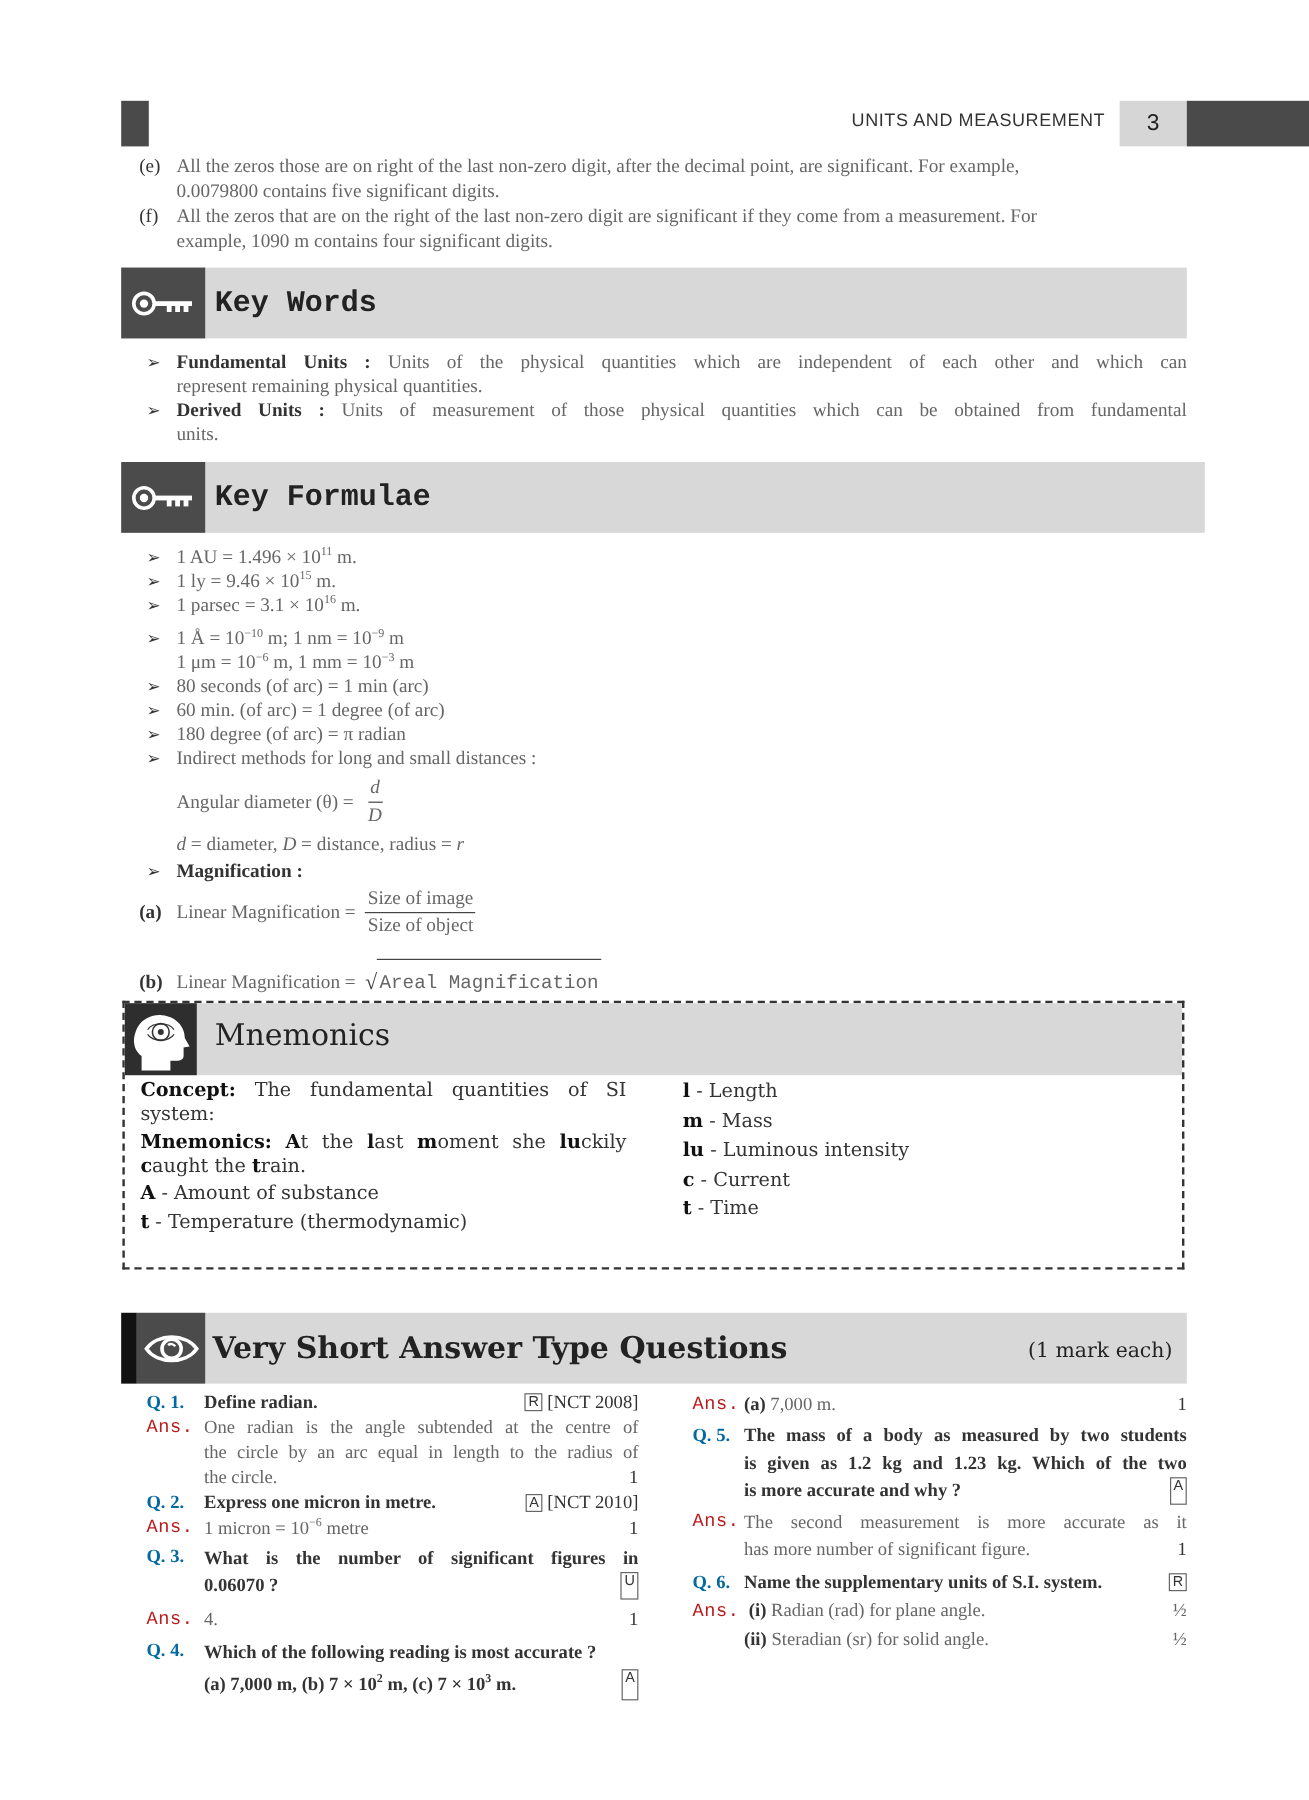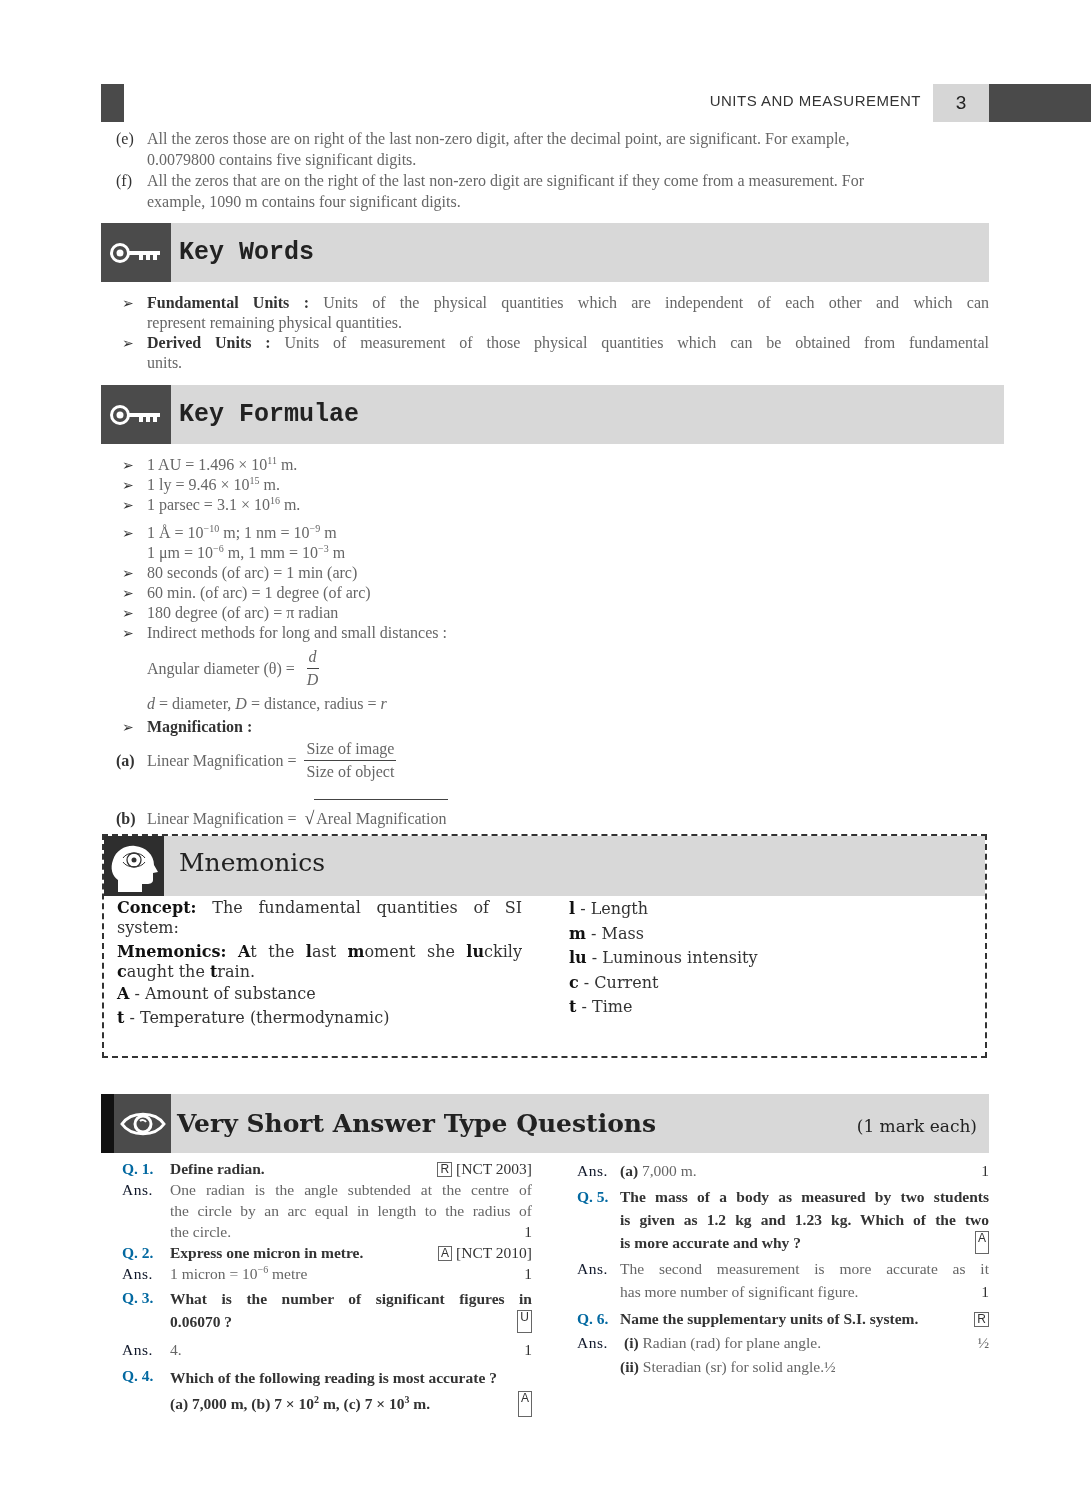--- a/index.html
+++ b/index.html
@@ -41,21 +41,21 @@
 
   
   .vsa-banner { left: 101px; top: 1094px; width: 888px; height: 59px; background: #d8d8d8; }
   .vsa-banner .black-strip { position: absolute; left: 0; top: 0; width: 13px; height: 100%; background: #111; }
   .vsa-banner .icon-box { position: absolute; left: 13px; top: 0; width: 57px; height: 100%; background: #4b4b4b; display:flex; align-items:center; justify-content:center; }
   .vsa-title { position: absolute; left: 76px; top: 0; line-height: 59px; font-size: 25px; color: #222; font-weight: bold; font-family: "DejaVu Serif", serif; }
   .vsa-marks { position: absolute; right: 12px; top: 0; line-height: 64px; font-size: 17px; color: #222; font-family: "DejaVu Serif", serif; }
 
   .q-row { display: flex; font-size: 15.5px; line-height: 21px; }
   .q-row .ql { width: 48px; flex: none; color: #0369a1; font-weight: bold; }
-  .q-row .ql.ans { font-weight: normal; color: #0f172a; letter-spacing: 0.5px; }
+  .q-row .ql.ans { font-weight: normal; color: #b91c1c; letter-spacing: 0.5px; font-family: Liberation Mono, monospace; }
   .q-row .qt { flex: 1; color: #333; font-weight: bold; }
   .q-row .at { flex: 1; color: #666; }
   .q-row .rt { flex: none; color: #333; text-align: right; }
   .tagbox { display: inline-block; border: 1px solid #666; font-family: "Liberation Sans", sans-serif; font-size: 12px; line-height: 13px; padding: 0 2px; color: #333; font-weight: normal; margin-right: 4px; vertical-align: 1px; }
   .justify { text-align: justify; text-align-last: justify; }
 </style>
 </head>
 <body>
 
 <div class="abs hdr-left-block"></div>
@@ -184,21 +184,21 @@
   <span>Linear Magnification =</span>
   <span class="frac" style="margin-left:8px;">
     <span class="num">Size of image</span>
     <span class="den">Size of object</span>
   </span>
 </div>
 <div class="abs" style="left:116px; top:799px; font-size:16px; color:#666; display:flex; align-items:center;">
   <span class="label-b" style="width:31px;">(b)</span>
   <span>Linear Magnification =</span>
   <span style="margin-left:8px; font-size:18px; color:#444;">√</span>
-    <span style="border-top:1px solid #444; padding:10px 2px; line-height:18px;">Areal Magnification</span>
+    <span style="border-top:1px solid #444; padding:10px 2px; line-height:18px;font-family:Liberation Mono, monospace;">Areal Magnification</span>
 </div>
 
 <div class="abs mnem-box"></div>
 <div class="abs mnem-head"></div>
 <div class="abs mnem-icon">
   <svg width="60" height="60" viewBox="0 0 60 60">
     <path d="M14 56 L14 44 C8 40 6 32 9 24 C12 14 22 9 31 10 C42 11 50 19 50 29 L54 36 L49 37 L49 44 C49 47 46 48 43 48 L38 48 L38 56 Z" fill="#fff"></path>
     <circle cx="30" cy="24" r="7" fill="none" stroke="#333" stroke-width="1.3"></circle>
     <circle cx="30" cy="24" r="2.5" fill="#333"></circle>
     <path d="M19 22 A12 8 0 0 1 41 22" fill="none" stroke="#333" stroke-width="1"></path>
@@ -236,21 +236,21 @@
   </div>
   <div class="vsa-title">Very Short Answer Type Questions</div>
   <div class="vsa-marks">(1 mark each)</div>
 </div>
 
 <div class="abs" style="left:122px; top:1158px; width:410px;">
 
   <div class="q-row">
     <span class="ql">Q. 1.</span>
     <span class="qt">Define radian.</span>
-    <span class="rt"><span class="tagbox">R</span><span>[NCT 2003]</span></span>
+    <span class="rt"><span class="tagbox">R</span><span>[NCT 2008]</span></span>
   </div>
   <div class="q-row">
     <span class="ql ans">Ans.</span>
     <div class="at">
       <div class="justify">One radian is the angle subtended at the centre of</div>
       <div class="justify">the circle by an arc equal in length to the radius of</div>
       <div style="display:flex; justify-content:space-between;">
           <span>the circle.</span>
           <span style="color:#333;">1</span>
         </div>
@@ -328,19 +328,19 @@
     <span class="qt">Name the supplementary units of S.I. system.</span>
     <span class="rt"><span class="tagbox" style="margin-right:0;">R</span></span>
   </div>
   <div class="q-row" style="line-height:24px;">
     <span class="ql ans" style="width:43px;">Ans.</span>
     <div class="at">
       <div style="display:flex; justify-content:space-between;">
           <span style="padding-left:4px;"><b style="color:#333;">(i)</b><span> Radian (rad) for plane angle.</span></span>
           <span>½</span>
         </div>
-      <div style="display:flex; ">
+      <div style="display:flex; justify-content:space-between;">
           <span><b style="color:#333;">(ii)</b><span> Steradian (sr) for solid angle.</span></span>
           <span>½</span>
         </div>
     </div>
   </div>
 </div>
 
 </body></html>

